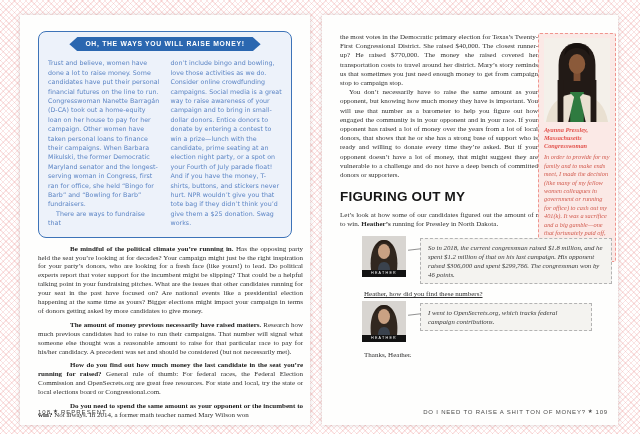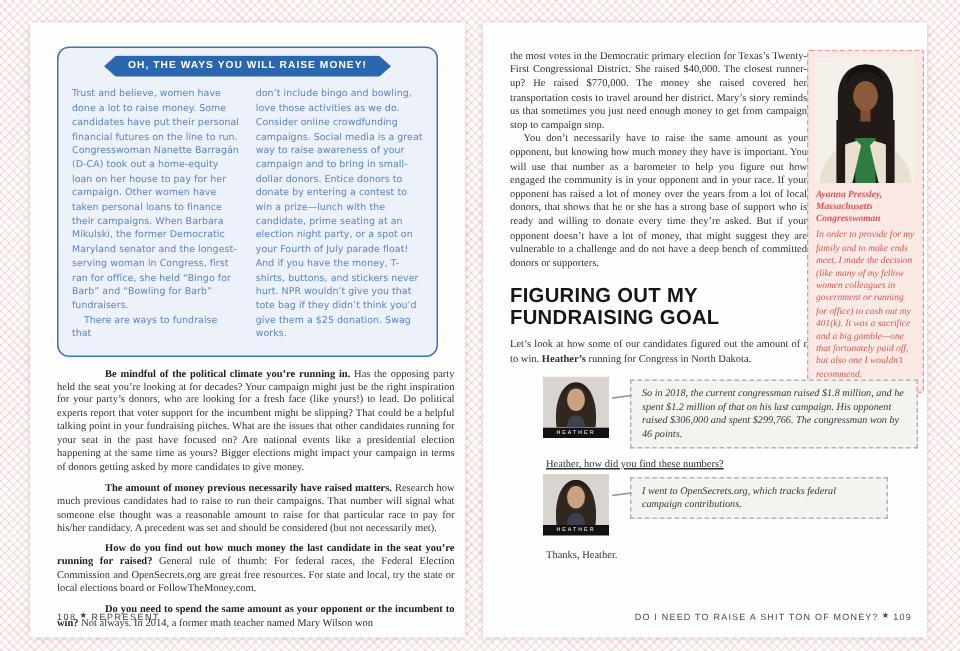--- a/index.html
+++ b/index.html
@@ -119,21 +119,21 @@
           <p class="ind">There are ways to fundraise that</p>
         </div>
         <div class="col">
           <p>don’t include bingo and bowling, love those activities as we do. Consider online crowdfunding campaigns. Social media is a great way to raise awareness of your campaign and to bring in small-dollar donors. Entice donors to donate by entering a contest to win a prize—lunch with the candidate, prime seating at an election night party, or a spot on your Fourth of July parade float! And if you have the money, T-shirts, buttons, and stickers never hurt. NPR wouldn’t give you that tote bag if they didn’t think you’d give them a $25 donation. Swag works.</p>
         </div>
       </div>
     </div>
 
     <p class="para"><b>Be mindful of the political climate you’re running in.</b> <span>Has the opposing party held the seat you’re looking at for decades? Your campaign might just be the right inspiration for your party’s donors, who are looking for a fresh face (like yours!) to lead. Do political experts report that voter support for the incumbent might be slipping? That could be a helpful talking point in your fundraising pitches. What are the issues that other candidates running for your seat in the past have focused on? Are national events like a presidential election happening at the same time as yours? Bigger elections might impact your campaign in terms of donors getting asked by more candidates to give money.</span></p>
     <p class="para"><b>The amount of money previous necessarily have raised matters.</b> <span>Research how much previous candidates had to raise to run their campaigns. That number will signal what someone else thought was a reasonable amount to raise for that particular race to pay for his/her candidacy. A precedent was set and should be considered (but not necessarily met).</span></p>
-    <p class="para"><b>How do you find out how much money the last candidate in the seat you’re running for raised?</b> <span>General rule of thumb: For federal races, the Federal Election Commission and OpenSecrets.org are great free resources. For state and local, try the state or local elections board or FollowTheMoney.com.</span></p>
+    <p class="para"><b>How do you find out how much money the last candidate in the seat you’re running for raised?</b> <span>General rule of thumb: For federal races, the Federal Election Commission and OpenSecrets.org are great free resources. For state and local, try the state or local elections board or Congressional.com.</span></p>
     <p class="para"><b>Do you need to spend the same amount as your opponent or the incumbent to win?</b> <span>Not always. In 2014, a former math teacher named Mary Wilson won</span></p>
 
     <div class="folio folio-left">
       <span>108</span><span class="star">★</span><span>REPRESENT</span>
     </div>
   </div>
 
   <div class="page page-right">
 
     <aside class="sidebar">
@@ -153,25 +153,24 @@
       </span>
       <div class="caption">Ayanna Pressley, Massachusetts Congresswoman</div>
       <div class="quote">In order to provide for my family and to make ends meet, I made the decision (like many of my fellow women colleagues in government or running for office) to cash out my 401(k). It was a sacrifice and a big gamble—one that fortunately paid off, but also one I wouldn’t recommend.</div>
     </aside>
 
     <div class="maincol">
       <p class="para">the most votes in the Democratic primary election for Texas’s Twenty-First Congressional District. She raised $40,000. The closest runner-up? He raised $770,000. The money she raised covered her transportation costs to travel around her district. Mary’s story reminds us that sometimes you just need enough money to get from campaign stop to campaign stop.</p>
       <p class="para indent">You don’t necessarily have to raise the same amount as your opponent, but knowing how much money they have is important. You will use that number as a barometer to help you figure out how engaged the community is in your opponent and in your race. If your opponent has raised a lot of money over the years from a lot of local donors, that shows that he or she has a strong base of support who is ready and willing to donate every time they’re asked. But if your opponent doesn’t have a lot of money, that might suggest they are vulnerable to a challenge and do not have a deep bench of committed donors or supporters.</p>
       <div class="heading">
         <div>FIGURING OUT MY</div>
-        <div>FUNDRAISING GOAL</div>
-      </div>
-    </div>
-
-    <p class="intro"><span>Let’s look at how some of our candidates figured out the amount of money they needed to raise to win. </span><b>Heather’s</b><span> running for Congress in North Dakota.</span></p>
+      </div>
+    </div>
+
+    <p class="intro"><span>Let’s look at how some of our candidates figured out the amount of money they needed to raise to win. </span><b>Heather’s</b><span> running for Pressley in North Dakota.</span></p>
 
     <div class="chatrow">
       <div class="avatar">
         <svg viewBox="0 0 44 34" preserveAspectRatio="none">
           <rect width="44" height="34" fill="#d8d5d1"></rect>
           <path d="M9 34 C7 16 13 4 22 4 C31 4 37 16 35 34 Z" fill="#31271f"></path>
           <path d="M16 34 C16 29 18 26 22 26 C26 26 28 29 28 34 Z" fill="#3a424d"></path>
           <ellipse cx="22" cy="15.5" rx="6" ry="7.5" fill="#c9a183"></ellipse>
           <path d="M22 4 C16 4 13 9 13.5 14 C15 8 18 6.5 22 6.5 C26 6.5 29 8 30.5 14 C31 9 28 4 22 4 Z" fill="#261d16"></path>
         </svg>

